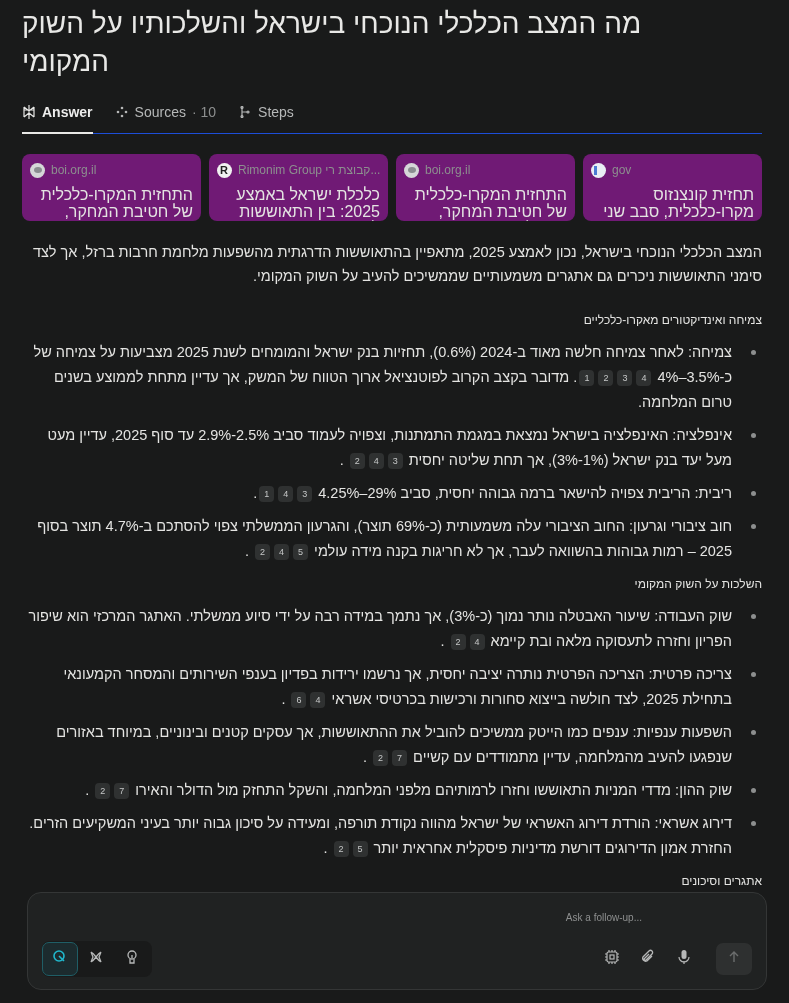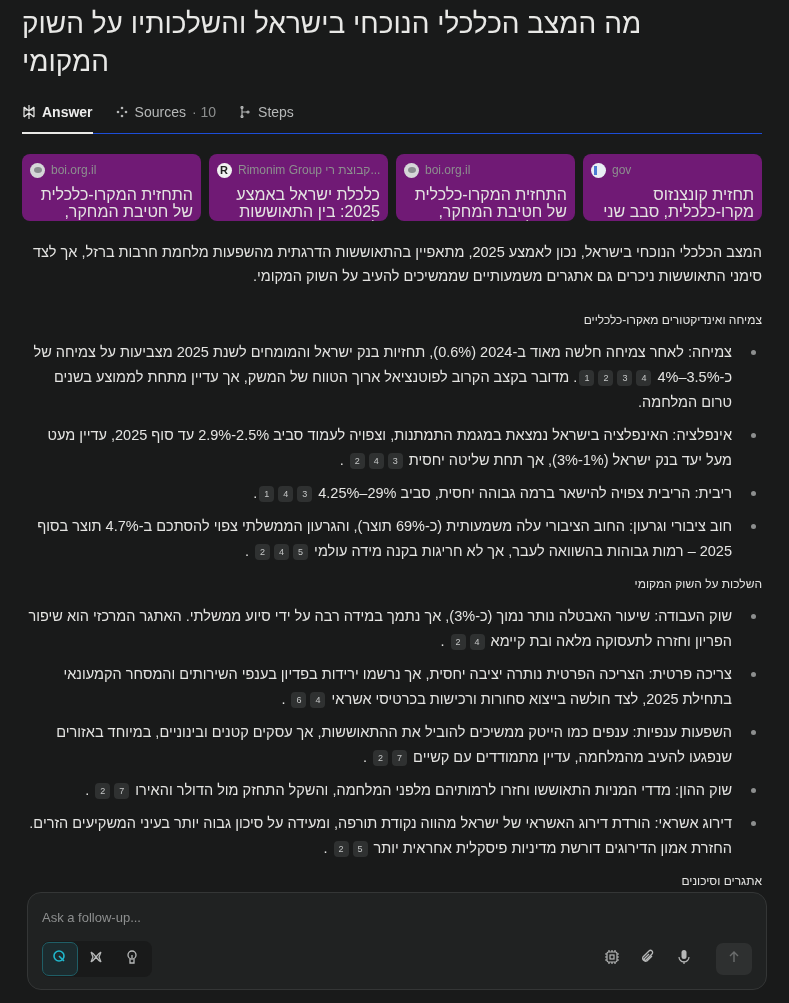--- a/index.html
+++ b/index.html
@@ -35,21 +35,21 @@
 
   .answer { position: absolute; top: 240px; left: 0; right: 0; direction: rtl; text-align: right; font-size: 14.5px; color: #e4e4e2; }
   .answer p { line-height: 24px; margin-bottom: 20px; }
   .answer h3 { font-size: 12px; font-weight: 400; line-height: 24px; margin-bottom: 8px; }
   .answer ul { list-style: none; padding-right: 0; margin-bottom: 6px; }
   .answer li { position: relative; padding-right: 30px; line-height: 25px; margin-bottom: 8px; }
   .answer li::before { content: ""; position: absolute; right: 6px; top: 10px; width: 5px; height: 5px; border-radius: 50%; background: #8d8f8f; }
   .cite { display: inline-block; min-width: 15px; height: 16px; padding: 0 4px; margin: 0 2px; border-radius: 4px; background: #2f3131; color: #c6c8c8; font-size: 9px; line-height: 16px; text-align: center; vertical-align: 1px; cursor: pointer; direction: ltr; }
 
   .composer { position: absolute; left: 27px; top: 892px; width: 740px; height: 98px; background: #202222; border: 1px solid #343636; border-radius: 14px; }
-  .composer input { position: absolute; left: 14px; top: 12px; width: 600px; height: 24px; background: transparent; border: none; outline: none; font-family: "Liberation Sans", sans-serif; font-size: 13px; color: #e8e8e6; }
+  .composer input { position: absolute; left: 14px; top: 12px; width: 600px; height: 24px; background: transparent; border: none; outline: none; font-family: "Liberation Sans", sans-serif; font-size: 10px; color: #e8e8e6; text-align: right; }
   .composer input::placeholder { color: #8d8f8f; }
   .mode-group { position: absolute; left: 14px; top: 48px; width: 110px; height: 36px; background: #191a1a; border-radius: 8px; display: flex; align-items: center; }
   .mode { width: 36px; height: 34px; border-radius: 7px; display: flex; align-items: center; justify-content: center; cursor: pointer; }
   .mode.active { background: #1c2b2e; border: 1px solid #1f5e66; }
   .right-tools { position: absolute; right: 14px; top: 48px; height: 36px; display: flex; align-items: center; gap: 12px; }
   .tool { width: 24px; height: 24px; display: flex; align-items: center; justify-content: center; cursor: pointer; }
   .send { width: 36px; height: 32px; background: #2e3030; border-radius: 7px; display: flex; align-items: center; justify-content: center; margin-left: 8px; cursor: pointer; }
 </style>
 </head>
 <body>

